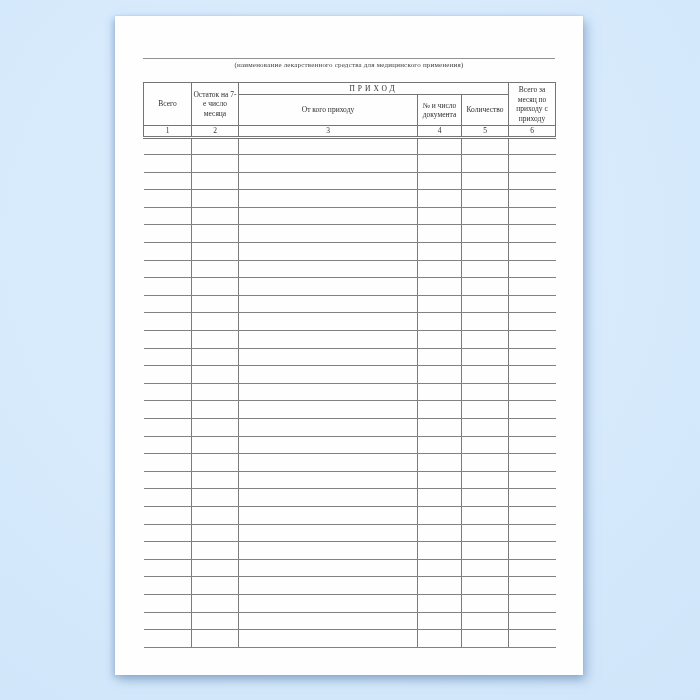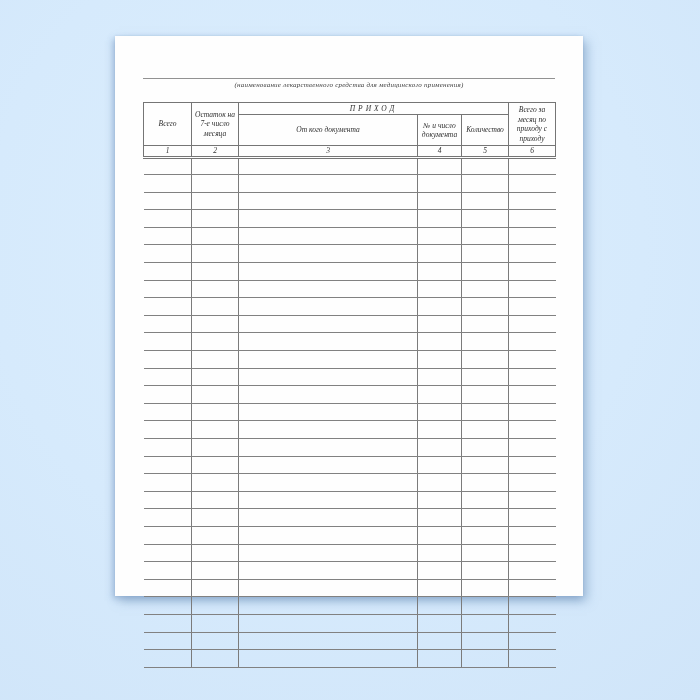--- a/index.html
+++ b/index.html
@@ -10,28 +10,27 @@
     width: 700px;
     height: 700px;
     position: relative;
     overflow: hidden;
     background: radial-gradient(circle at 45% 35%, #dceefd 0%, #d6eafc 55%, #d0e5f9 100%);
     font-family: "Liberation Serif", "DejaVu Serif", serif;
   }
   .paper {
     position: absolute;
     left: 115px;
-    top: 36px;
+    top: 16px;
     width: 468px;
-    height: 560px;
+    height: 659px;
     background: #fefefe;
     box-shadow: -3px 3px 6px rgba(125, 155, 195, 0.45),
                  4px 5px 10px rgba(110, 145, 185, 0.55),
                  0 0 2px rgba(140, 165, 200, 0.35);
-    font-style: italic;
   }
   .name-line {
     position: absolute;
     left: 28px;
     top: 42px;
     width: 412px;
     height: 0;
     border-top: 1.5px solid #929292;
   }
   .name-caption {
@@ -105,21 +104,21 @@
       <col style="width:47px">
     </colgroup>
     <thead>
       <tr class="group-row">
         <th rowspan="2">Всего</th>
         <th rowspan="2">Остаток на 7-е число месяца</th>
         <th colspan="3" class="group-cell">ПРИХОД</th>
         <th rowspan="2">Всего за месяц по приходу с приходу</th>
       </tr>
       <tr class="label-row">
-        <th>От кого документа</th>
+        <th>От кого приходу</th>
         <th>№ и число документа</th>
         <th>Количество</th>
       </tr>
       <tr class="num-row">
         <th>1</th>
         <th>2</th>
         <th>3</th>
         <th>4</th>
         <th>5</th>
         <th>6</th>

